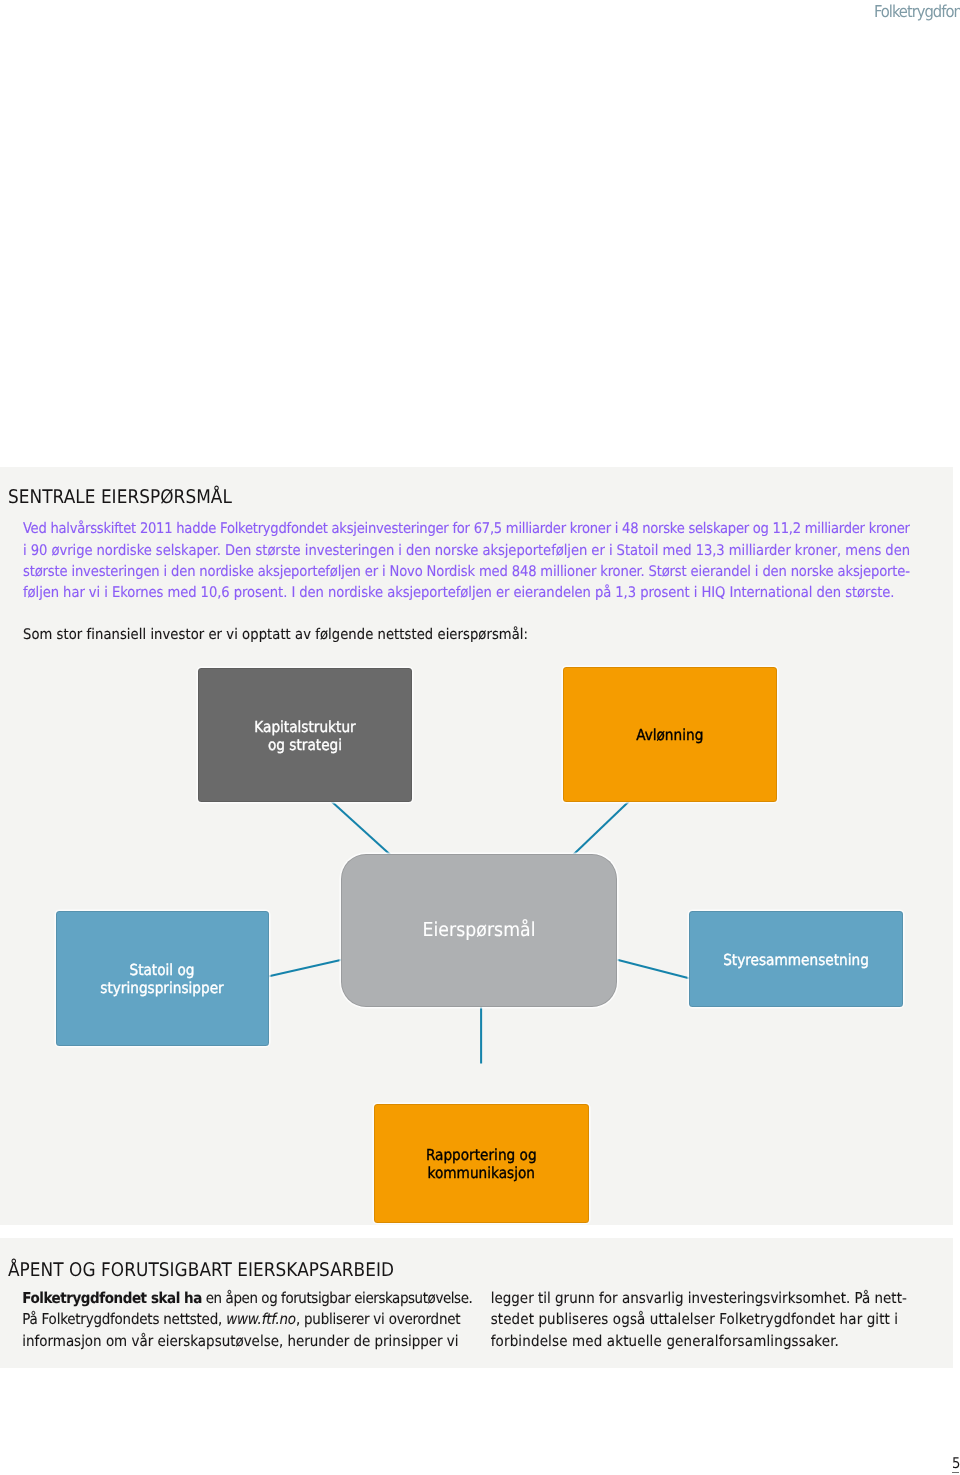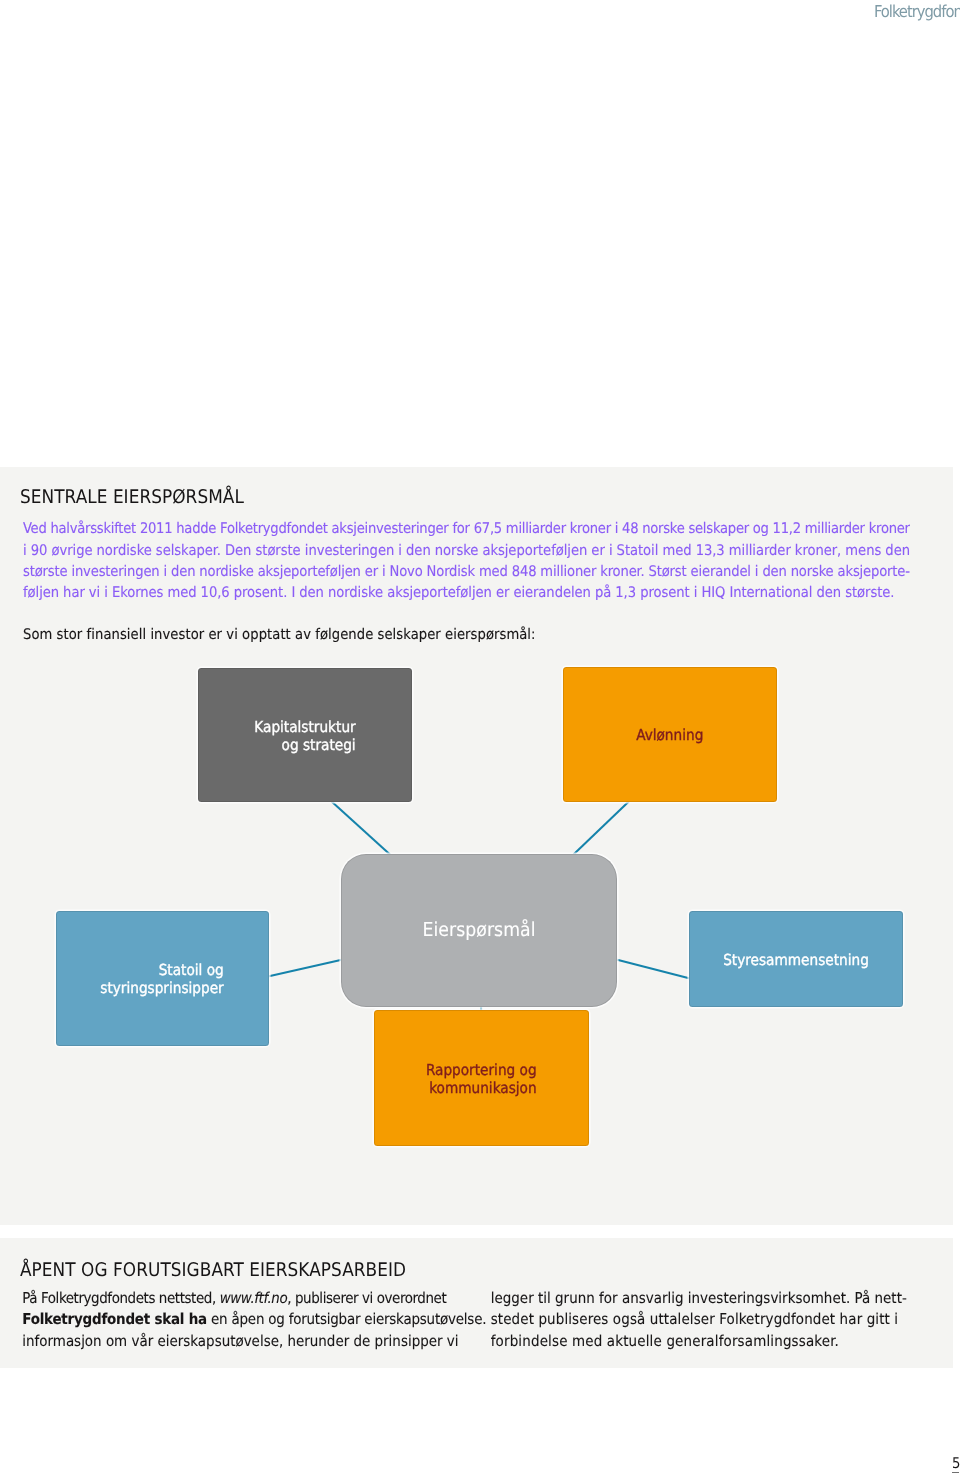--- a/index.html
+++ b/index.html
@@ -20,21 +20,21 @@
     color:#7f9ba6; font-weight:400; white-space:nowrap;margin-left:25px;
   }
 
   
   .panel{position:absolute;left:0;background:#f4f4f2;}
   #panel-main{top:467px;width:953px;height:758px;}
   #panel-bottom{top:1238px;width:953px;height:130px;}
 
   
   .sec-title{
-    position:absolute;left:20px;
+    position:absolute;left:8px;
     font-size:18.8px;font-weight:400;letter-spacing:0.06px;
     color:#171516;white-space:nowrap;
     font-family:"DejaVu Sans Condensed","DejaVu Sans",sans-serif;
   }
   .body-text{
     position:absolute;left:23px;
     font-size:14.6px;line-height:21.5px;color:#171516;
     -webkit-text-stroke:0.12px currentColor;
   }
 
@@ -50,27 +50,27 @@
   #para1 .jline:nth-child(4){letter-spacing:-0.0561px;}
   #para2{top:623.8px;letter-spacing:0.0739px;}
 
   
   #diagram{position:absolute;left:0;top:0;width:960px;height:1475px;pointer-events:none;}
   svg.links{position:absolute;left:0;top:0;width:960px;height:1475px;overflow:visible;}
   .node{
     position:absolute;border-radius:3.5px;
     box-shadow:0 0 0 1.6px rgba(255,255,255,0.75), inset 0 0 0 1px rgba(0,0,0,0.11);
     display:flex;align-items:center;justify-content:center;
-    text-align:right;color:#ffffff;font-weight:400;font-size:15.2px;
+    text-align:center;color:#ffffff;font-weight:400;font-size:15.2px;
     line-height:17.9px;white-space:pre-line;
     -webkit-text-stroke:0.35px currentColor;
     padding-top:3px;box-sizing:border-box;
   }
   .node.center{padding-top:0;font-weight:400;font-size:19.2px;letter-spacing:0.08px;color:#ffffff;border-radius:25px;-webkit-text-stroke:0.12px currentColor;}
-  .node.orange{color:#7f1d1d;}
+  .node.orange{color:#000000;}
 
   #title2{top:1260px;}
   .bcol{
     position:absolute;font-size:14.95px;line-height:21.6px;color:#171516;
     -webkit-text-stroke:0.1px currentColor;
   }
   .bcol b{font-weight:700;}
   #col1 .bline:nth-child(1){letter-spacing:-0.413px;}
   #col1 .bline:nth-child(2){letter-spacing:-0.203px;}
   #col1 .bline:nth-child(3){letter-spacing:0.006px;}
@@ -94,48 +94,48 @@
   <div class="panel" id="panel-bottom"></div>
   <div class="sec-title" style="top:487px">SENTRALE EIERSPØRSMÅL</div>
 
   <div id="para1">
     <div class="jline">Ved halvårsskiftet 2011 hadde Folketrygdfondet aksjeinvesteringer for 67,5 milliarder kroner i 48 norske selskaper og 11,2 milliarder kroner</div>
     <div class="jline">i 90 øvrige nordiske selskaper. Den største investeringen i den norske aksjeporteføljen er i Statoil med 13,3 milliarder kroner, mens den</div>
     <div class="jline">største investeringen i den nordiske aksjeporteføljen er i Novo Nordisk med 848 millioner kroner. Størst eierandel i den norske aksjeporte-</div>
     <div class="jline last">føljen har vi i Ekornes med 10,6 prosent. I den nordiske aksjeporteføljen er eierandelen på 1,3 prosent i HIQ International den største.</div>
   </div>
 
-  <div id="para2" class="body-text">Som stor finansiell investor er vi opptatt av følgende selskaper eierspørsmål:</div>
+  <div id="para2" class="body-text">Som stor finansiell investor er vi opptatt av følgende nettsted eierspørsmål:</div>
 
   <div id="diagram">
     <svg class="links" viewBox="0 0 960 1475">
       <g stroke-width="2.05" fill="none" shape-rendering="geometricPrecision" stroke="#1583ab">
         <line x1="331.6" y1="801.5" x2="390.0" y2="854.5"></line>
         <line x1="628.8" y1="801.5" x2="573.5" y2="854.5"></line>
         <line x1="267.8" y1="976.6" x2="341.8" y2="959.8"></line>
         <line x1="617.2" y1="959.8" x2="690.0" y2="978.4"></line>
         <line x1="481.1" y1="1006.5" x2="481.1" y2="1063.5"></line>
       </g>
     </svg>
     <div class="node" style="left: 198px; top: 668px; width: 214px; height: 134px; background: rgb(106, 106, 106);">Kapitalstruktur
 og strategi</div>
     <div class="node orange" style="left: 562.5px; top: 667px; width: 214.5px; height: 135px; background: rgb(245, 156, 0);">Avlønning</div>
     <div class="node center" style="left: 341px; top: 853.5px; width: 276px; height: 153px; background: rgb(174, 176, 178);">Eierspørsmål</div>
     <div class="node" style="left: 55.5px; top: 911px; width: 213px; height: 135px; background: rgb(98, 164, 196);">Statoil og
 styringsprinsipper</div>
     <div class="node" style="left: 689px; top: 911px; width: 214px; height: 96px; background: rgb(98, 164, 196);">Styresammensetning</div>
-    <div class="node orange" style="left: 374px; top: 1010px; width: 214.5px; height: 136px; background: rgb(245, 156, 0);">Rapportering og
+    <div class="node orange" style="left: 374px; top: 1104px; width: 214.5px; height: 119px; background: rgb(245, 156, 0);">Rapportering og
 kommunikasjon</div>
   </div>
 
   <div class="sec-title" id="title2">ÅPENT OG FORUTSIGBART EIERSKAPSARBEID</div>
 
   <div id="col1" class="bcol">
+    <div class="bline"><b>Folketrygdfondet skal ha</b><span> en åpen og forutsigbar eierskapsutøvelse.</span></div>
     <div class="bline"><span>På Folketrygdfondets nettsted, </span><i>www.ftf.no</i><span>, publiserer vi overordnet</span></div>
-    <div class="bline"><b>Folketrygdfondet skal ha</b><span> en åpen og forutsigbar eierskapsutøvelse.</span></div>
     <div class="bline">informasjon om vår eierskapsutøvelse, herunder de prinsipper vi</div>
   </div>
 
   <div id="col2" class="bcol">
     <div class="bline">legger til grunn for ansvarlig investeringsvirksomhet. På nett-</div>
     <div class="bline">stedet publiseres også uttalelser Folketrygdfondet har gitt i</div>
     <div class="bline">forbindelse med aktuelle generalforsamlingssaker.</div>
   </div>
 
   <div class="pageno">5</div>

